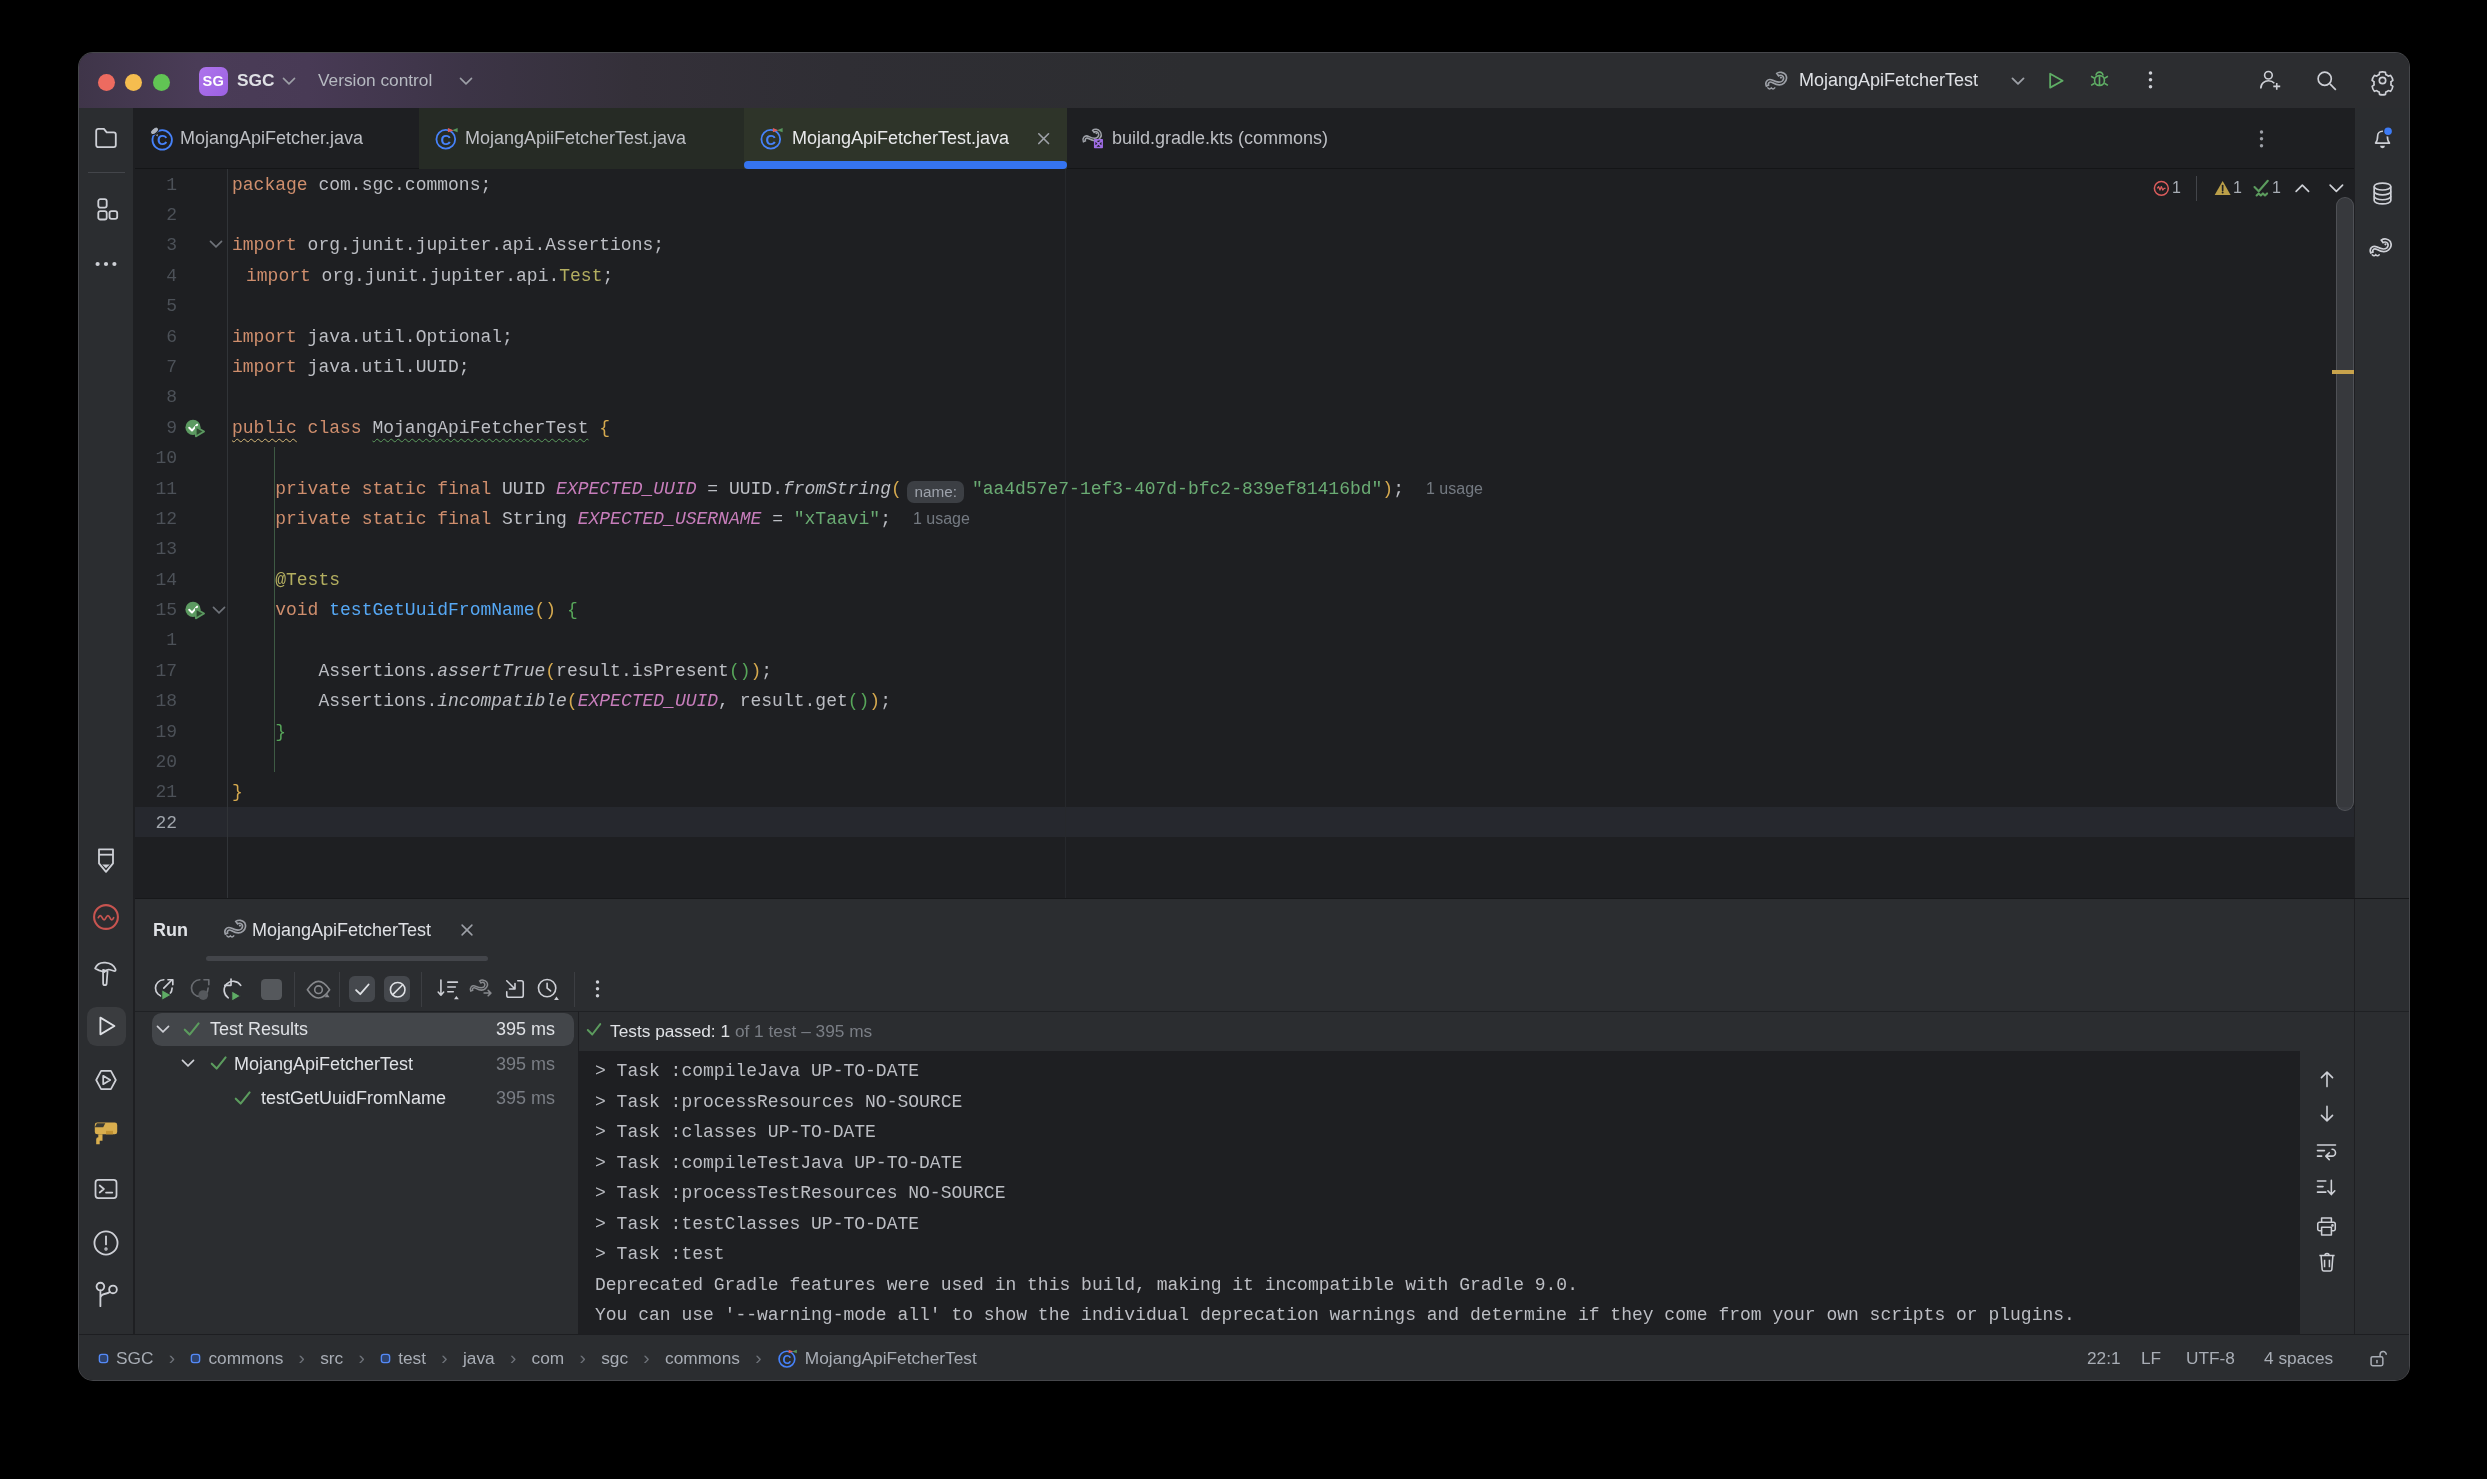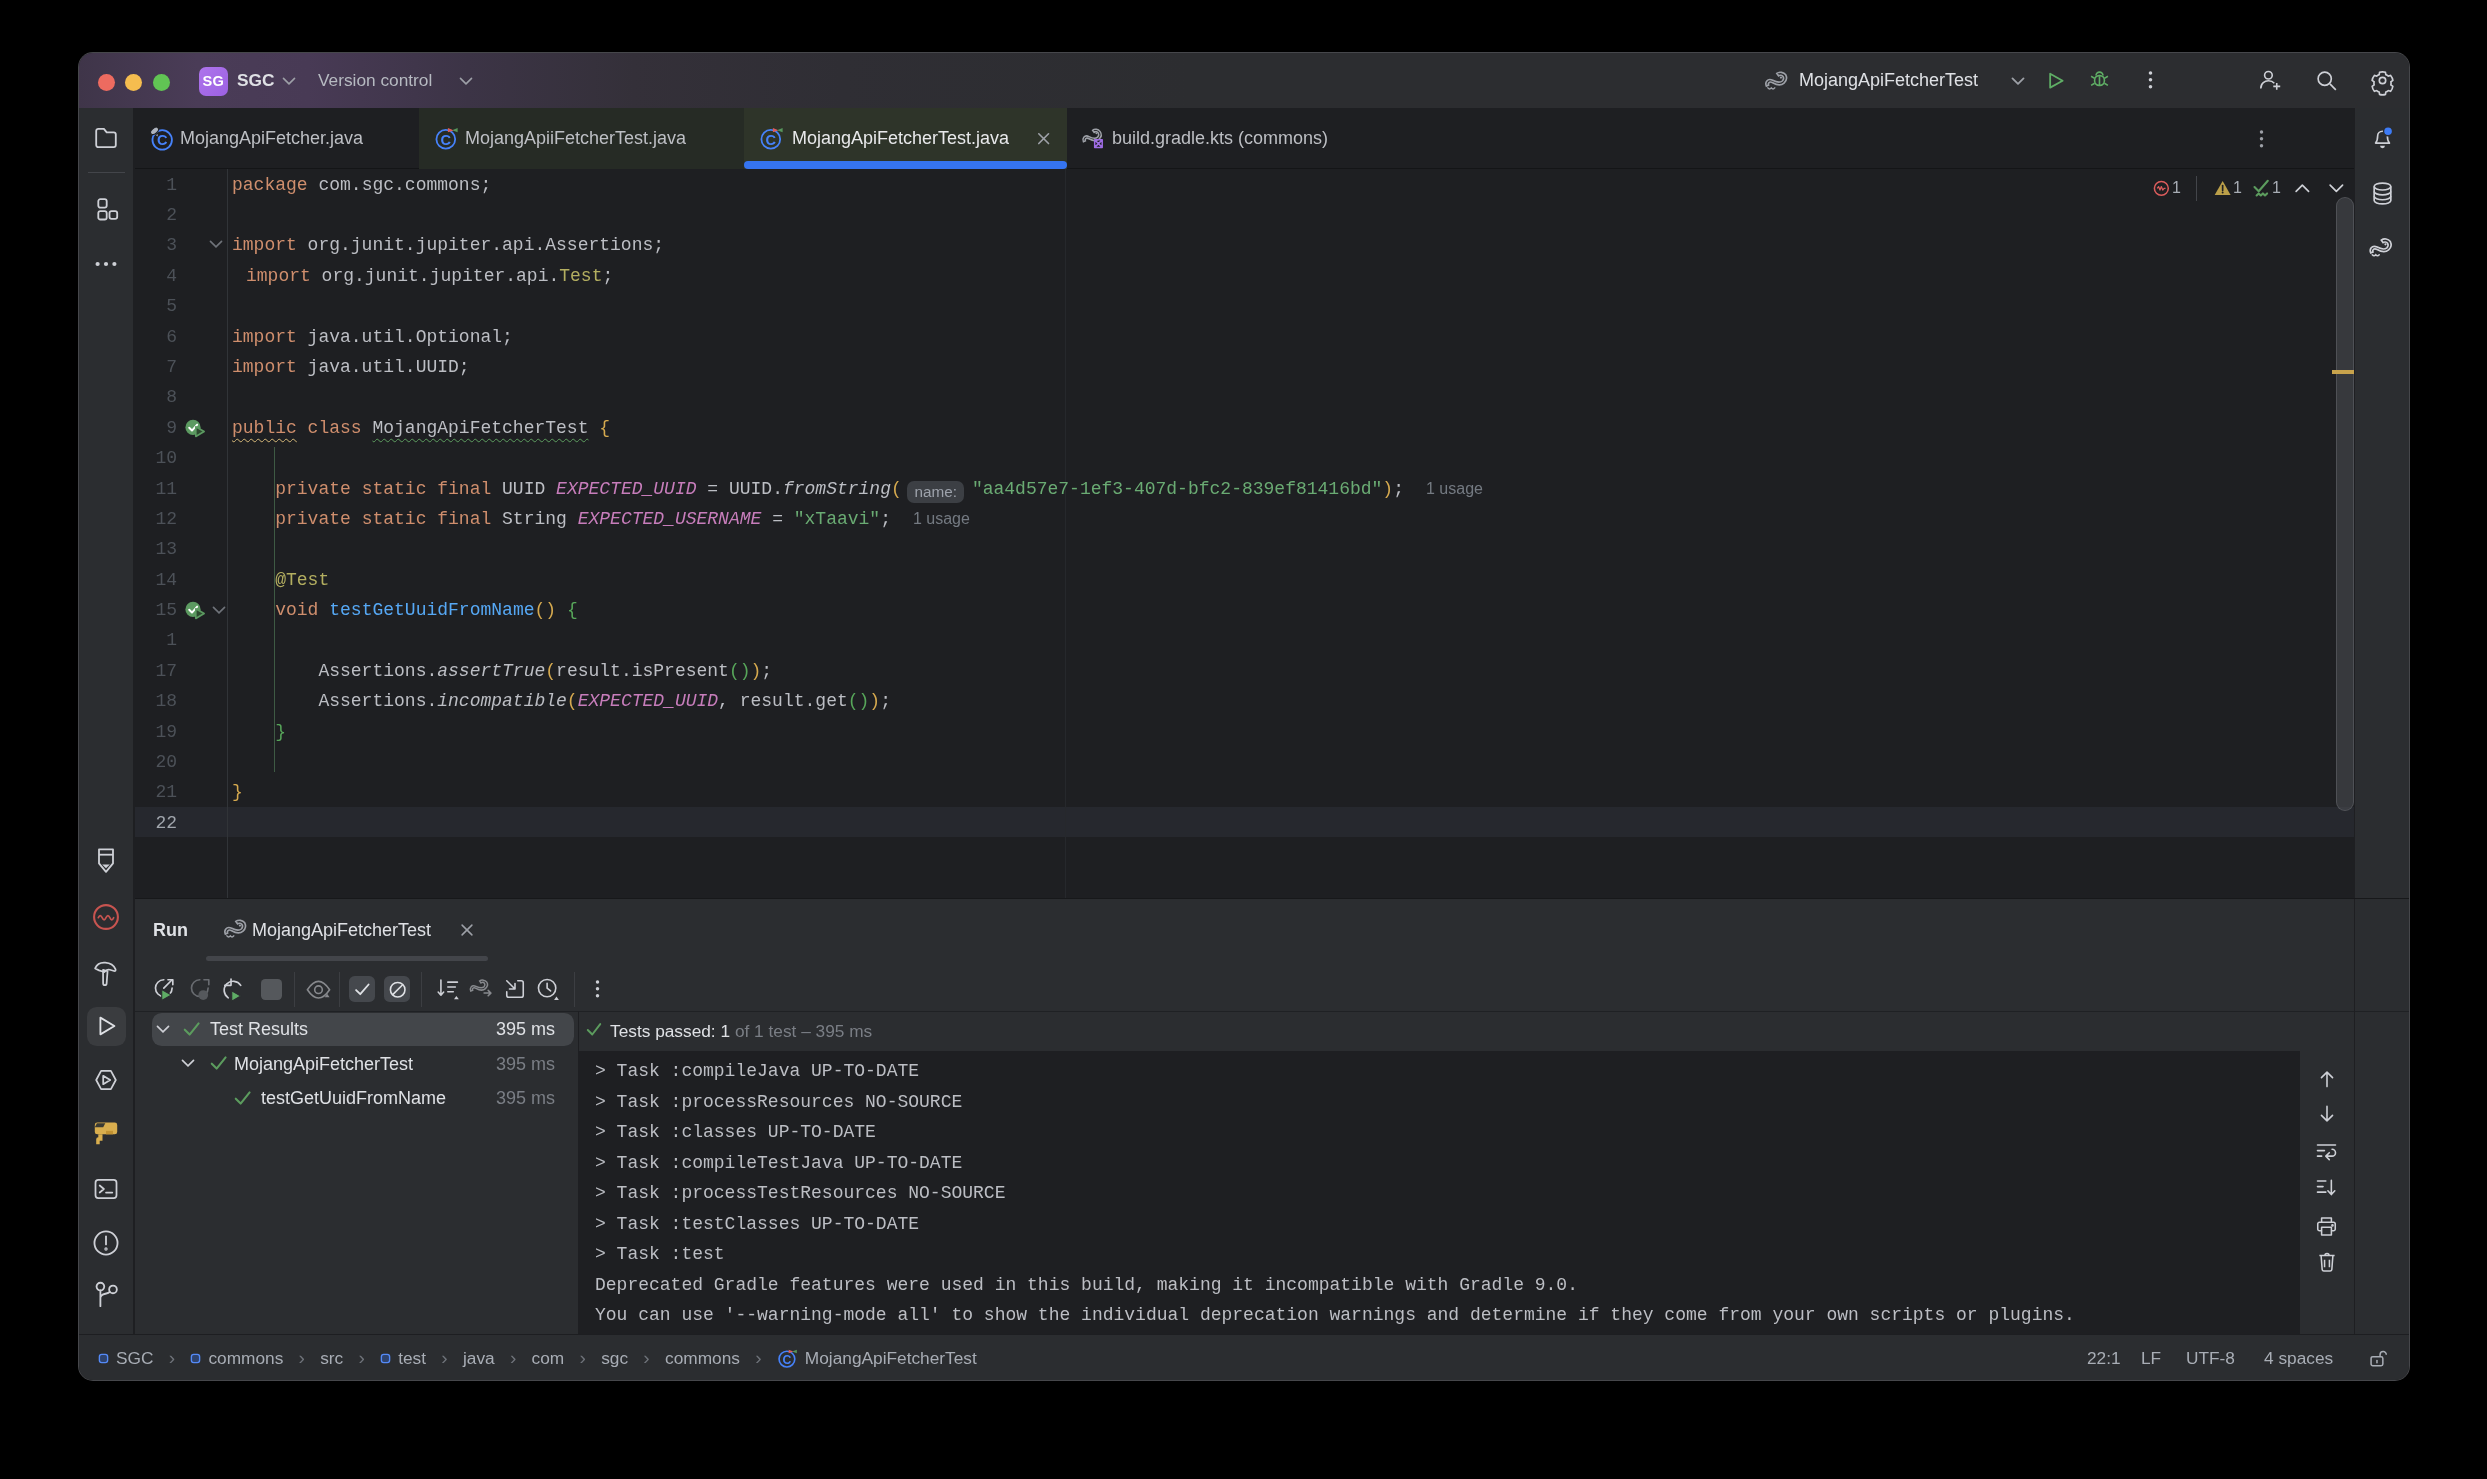--- a/index.html
+++ b/index.html
@@ -301,21 +301,21 @@
     </svg>
 
     <div class="cl" style="left:97px;top:5.6px"><span class="kw">package</span> com.sgc.commons;</div>
     <div class="cl" style="left:97px;top:66px"><span class="kw">import</span> org.junit.jupiter.api.Assertions;</div>
     <div class="cl" style="left:111px;top:97px"><span class="kw">import</span> org.junit.jupiter.api.<span class="olv">Test</span>;</div>
     <div class="cl" style="left:97px;top:158px"><span class="kw">import</span> java.util.Optional;</div>
     <div class="cl" style="left:97px;top:188px"><span class="kw">import</span> java.util.UUID;</div>
     <div class="cl" style="left:97px;top:249px"><span class="kw wvy">public</span><span class="kw"> class</span> <span class="wvg">MojangApiFetcherTest</span> <span class="gld">{</span></div>
     <div class="cl" style="left:97px;top:310px">    <span class="kw">private static final</span> UUID <span class="fld">EXPECTED_UUID</span> = UUID.<span class="ita">fromString</span><span class="gld">(</span><span class="chip">name:</span><span class="str">"aa4d57e7-1ef3-407d-bfc2-839ef81416bd"</span><span class="gld">)</span>;<span class="usage">1 usage</span></div>
     <div class="cl" style="left:97px;top:340px">    <span class="kw">private static final</span> String <span class="fld">EXPECTED_USERNAME</span> = <span class="str">"xTaavi"</span>;<span class="usage">1 usage</span></div>
-    <div class="cl" style="left:97px;top:401px">    <span class="olv">@Test</span></div>
+    <div class="cl" style="left:97px;top:401px">    <span class="olv">@Tests</span></div>
     <div class="cl" style="left:97px;top:431px">    <span class="kw">void</span> <span class="mdc">testGetUuidFromName</span><span class="gld">()</span> <span class="grn">{</span></div>
     <div class="cl" style="left:97px;top:492px">        Assertions.<span class="ita">assertTrue</span><span class="gld">(</span>result.isPresent<span class="grn">()</span><span class="gld">)</span>;</div>
     <div class="cl" style="left:97px;top:522px">        Assertions.<span class="ita">incompatible</span><span class="gld">(</span><span class="fld">EXPECTED_UUID</span>, result.get<span class="grn">()</span><span class="gld">)</span>;</div>
     <div class="cl" style="left:97px;top:553px">    <span class="grn">}</span></div>
     <div class="cl" style="left:97px;top:613px"><span class="gld">}</span></div>
 
     <div class="abs" style="left:2201px;top:28px;width:18px;height:614px;background:rgba(76,78,83,0.55);border:1px solid rgba(97,99,104,0.6);border-radius:9px"></div>
     <div class="abs" style="left:2197px;top:201px;width:28px;height:4.2px;background:#c8a34c"></div>
   </div>
   <div id="rightcol">

